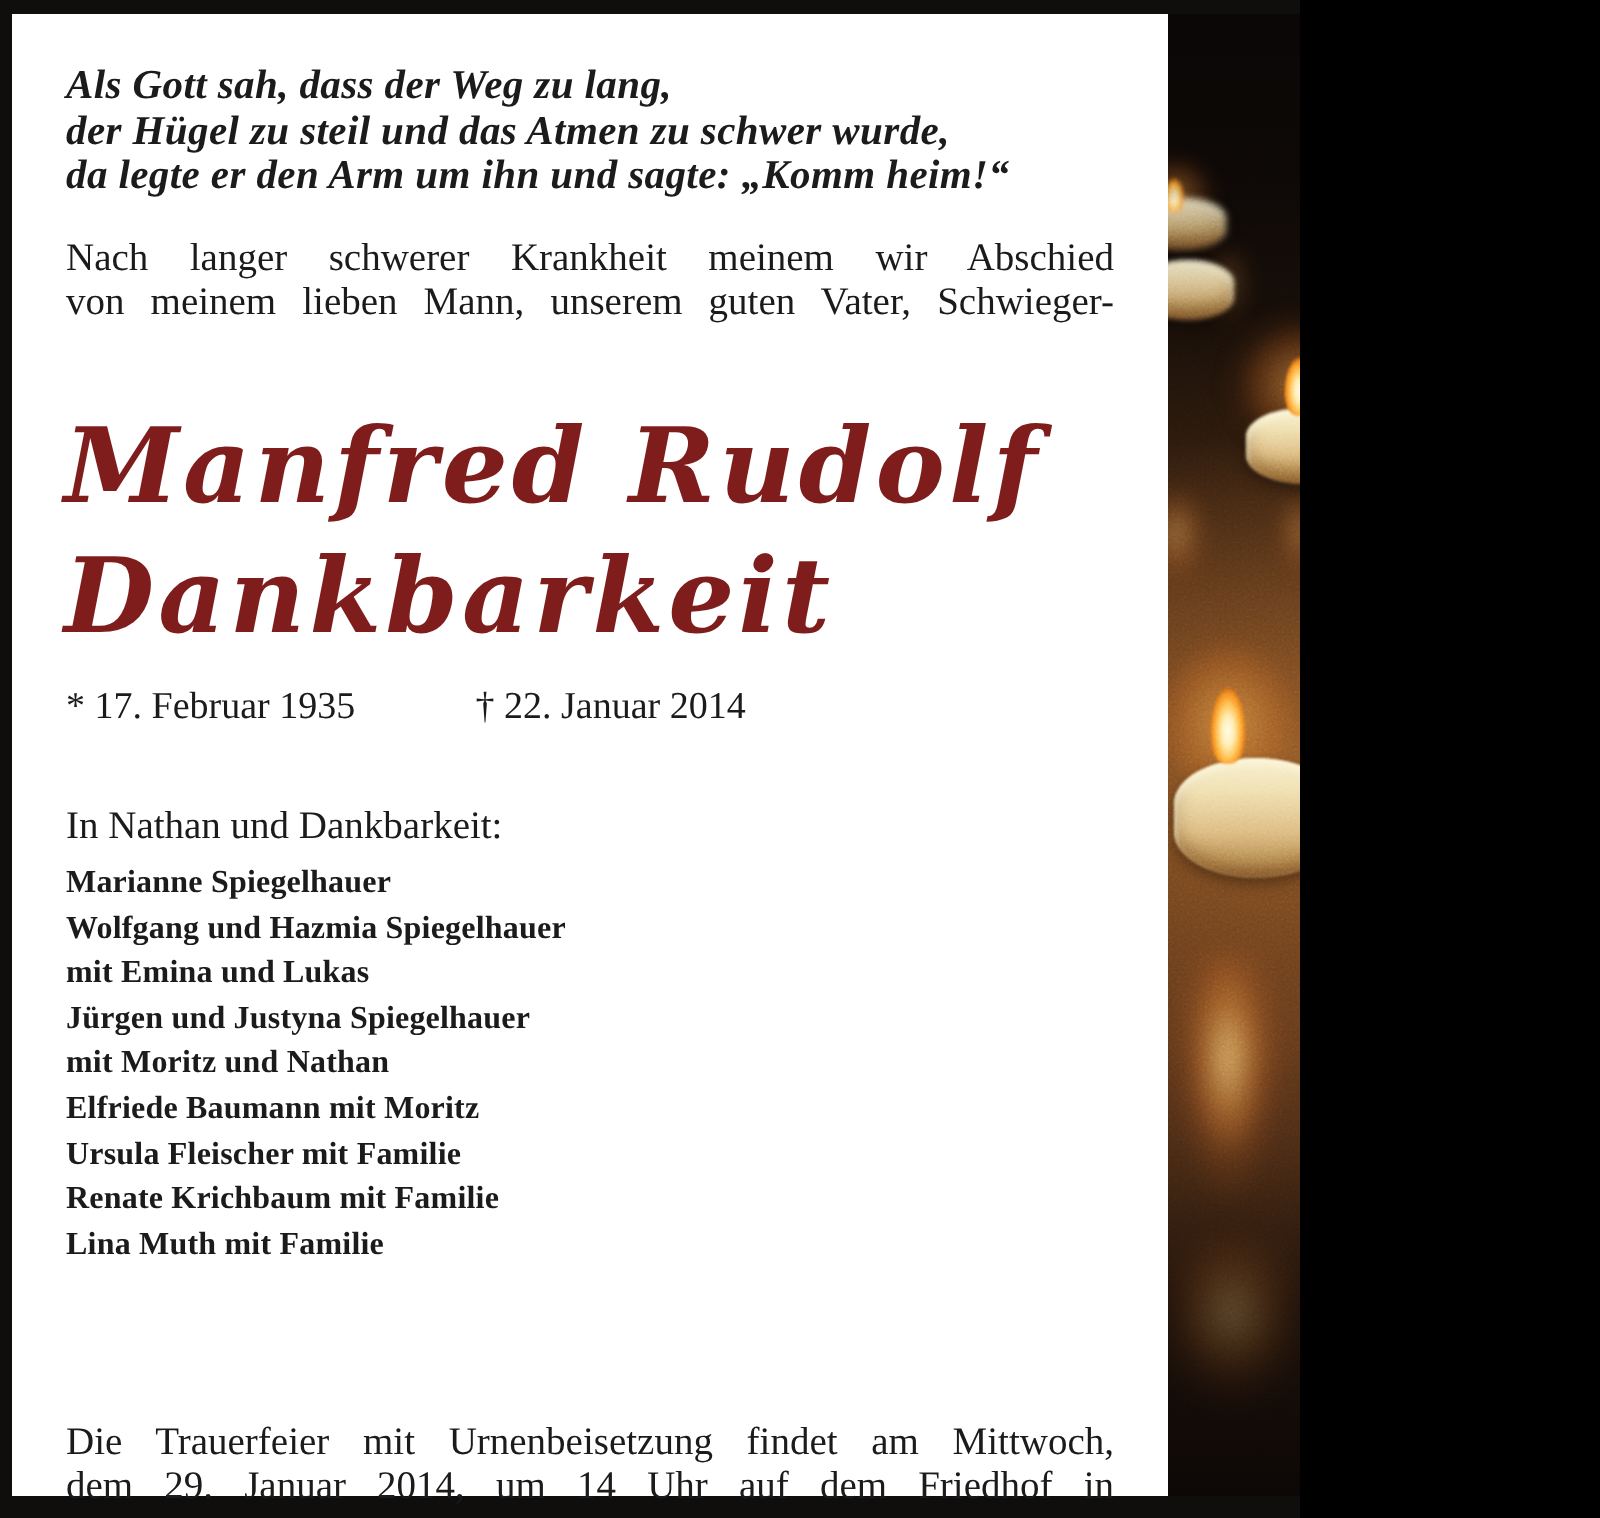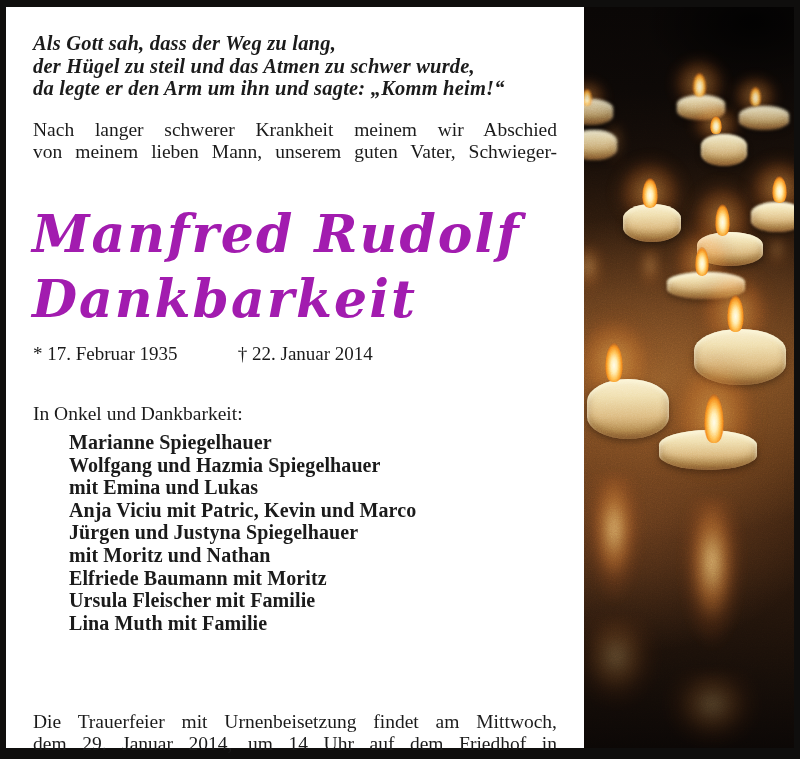--- a/index.html
+++ b/index.html
@@ -1,17 +1,17 @@
 <!DOCTYPE html>
 <html><head>
 <meta charset="utf-8">
 <style>
   html,body { margin:0; padding:0; background:#000; }
   .stage {
-    position:relative; width:800px; height:759px;
+    position:relative; width:650px; height:759px;
     background:#0f0e0d; overflow:hidden;
     font-family:"Liberation Serif", serif;
     text-decoration:underline;
   }
   
   .paper {
     position:absolute; left:6px; top:7px; width:578px; height:741px;
     background:#ffffff; color:#1b1b1b;
   }
   .paper > div, .paper > h1 { position:absolute; }
@@ -23,30 +23,29 @@
   .intro {
     left:27px; top:112px; width:524px;
     font-size:19.5px; line-height:21.5px;
   }
   .jl { text-align:justify; text-align-last:justify; }
   .name {
     left:26px; top:194px; width:545px; margin:0;
     font-family:"DejaVu Serif", serif;
     font-style:italic; font-weight:700;
     font-size:52px; line-height:65px; letter-spacing:2px;
-    color:#a21caf;
+    color:#7f1d1d;
   }
   .dates { left:27px; top:336px; width:524px; font-size:19px; }
   .dates .birth { display:inline-block; width:200px; }
   .closing { left:27px; top:396px; width:524px; font-size:19.5px; }
   .mourners {
     left:27px; top:424px; width:524px;
-    font-weight:700; font-size:20px; line-height:22.6px;
+    font-weight:700; font-size:16px; line-height:22.6px;
     letter-spacing:0.1px;
-    margin-left:36px;
   }
   .funeral {
     left:27px; top:661px; width:524px;
     font-size:19.5px; line-height:22px;margin-top:43px;
   }
   
   .photo {
     position:absolute; left:584px; top:7px; width:210px; height:741px;
     overflow:hidden;
     background:
@@ -115,31 +114,31 @@
     <h1 class="name">
       <div>Manfred Rudolf</div>
       <div>Dankbarkeit</div>
     </h1>
 
     <div class="dates">
       <span class="birth">* 17. Februar 1935</span>
       <span class="death">† 22. Januar 2014</span>
     </div>
 
-    <div class="closing">In Onkel und Dankbarkeit:</div>
+    <div class="closing">In Nathan und Dankbarkeit:</div>
 
     <div class="mourners">
       <div>Marianne Spiegelhauer</div>
       <div>Wolfgang und Hazmia Spiegelhauer</div>
       <div>mit Emina und Lukas</div>
-      <div>Anja Viciu mit Patric, Kevin und Marco</div>
       <div>Jürgen und Justyna Spiegelhauer</div>
       <div>mit Moritz und Nathan</div>
       <div>Elfriede Baumann mit Moritz</div>
       <div>Ursula Fleischer mit Familie</div>
+      <div>Renate Krichbaum mit Familie</div>
       <div>Lina Muth mit Familie</div>
     </div>
 
     <div class="funeral">
       <div class="jl">Die Trauerfeier mit Urnenbeisetzung findet am Mittwoch,</div>
       <div class="jl">dem 29. Januar 2014, um 14 Uhr auf dem Friedhof in</div>
     </div>
 
   </div>
 

